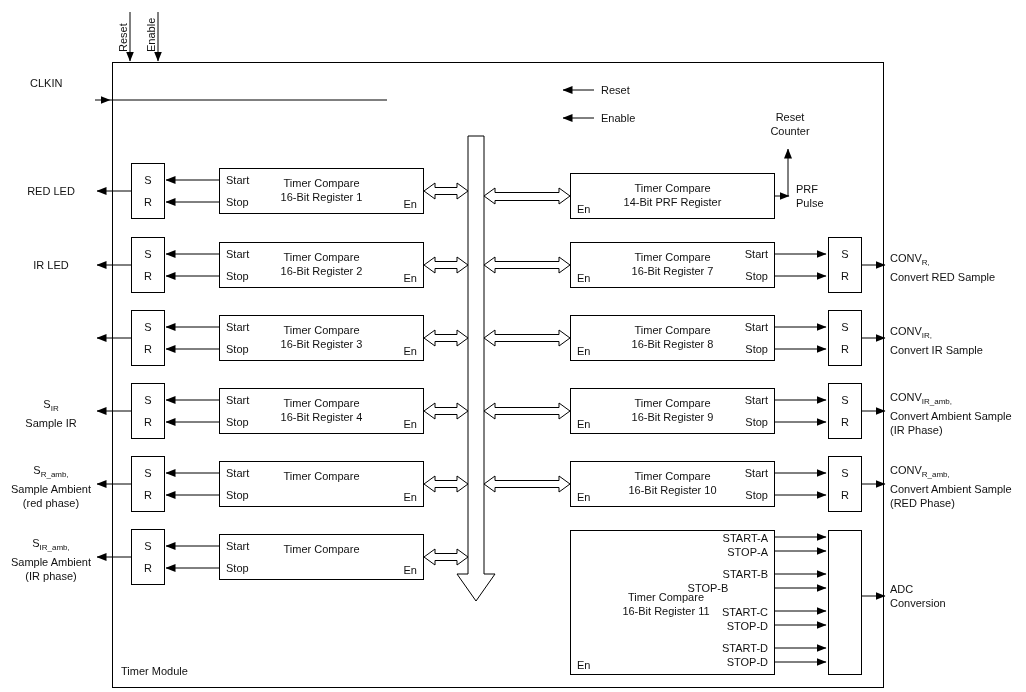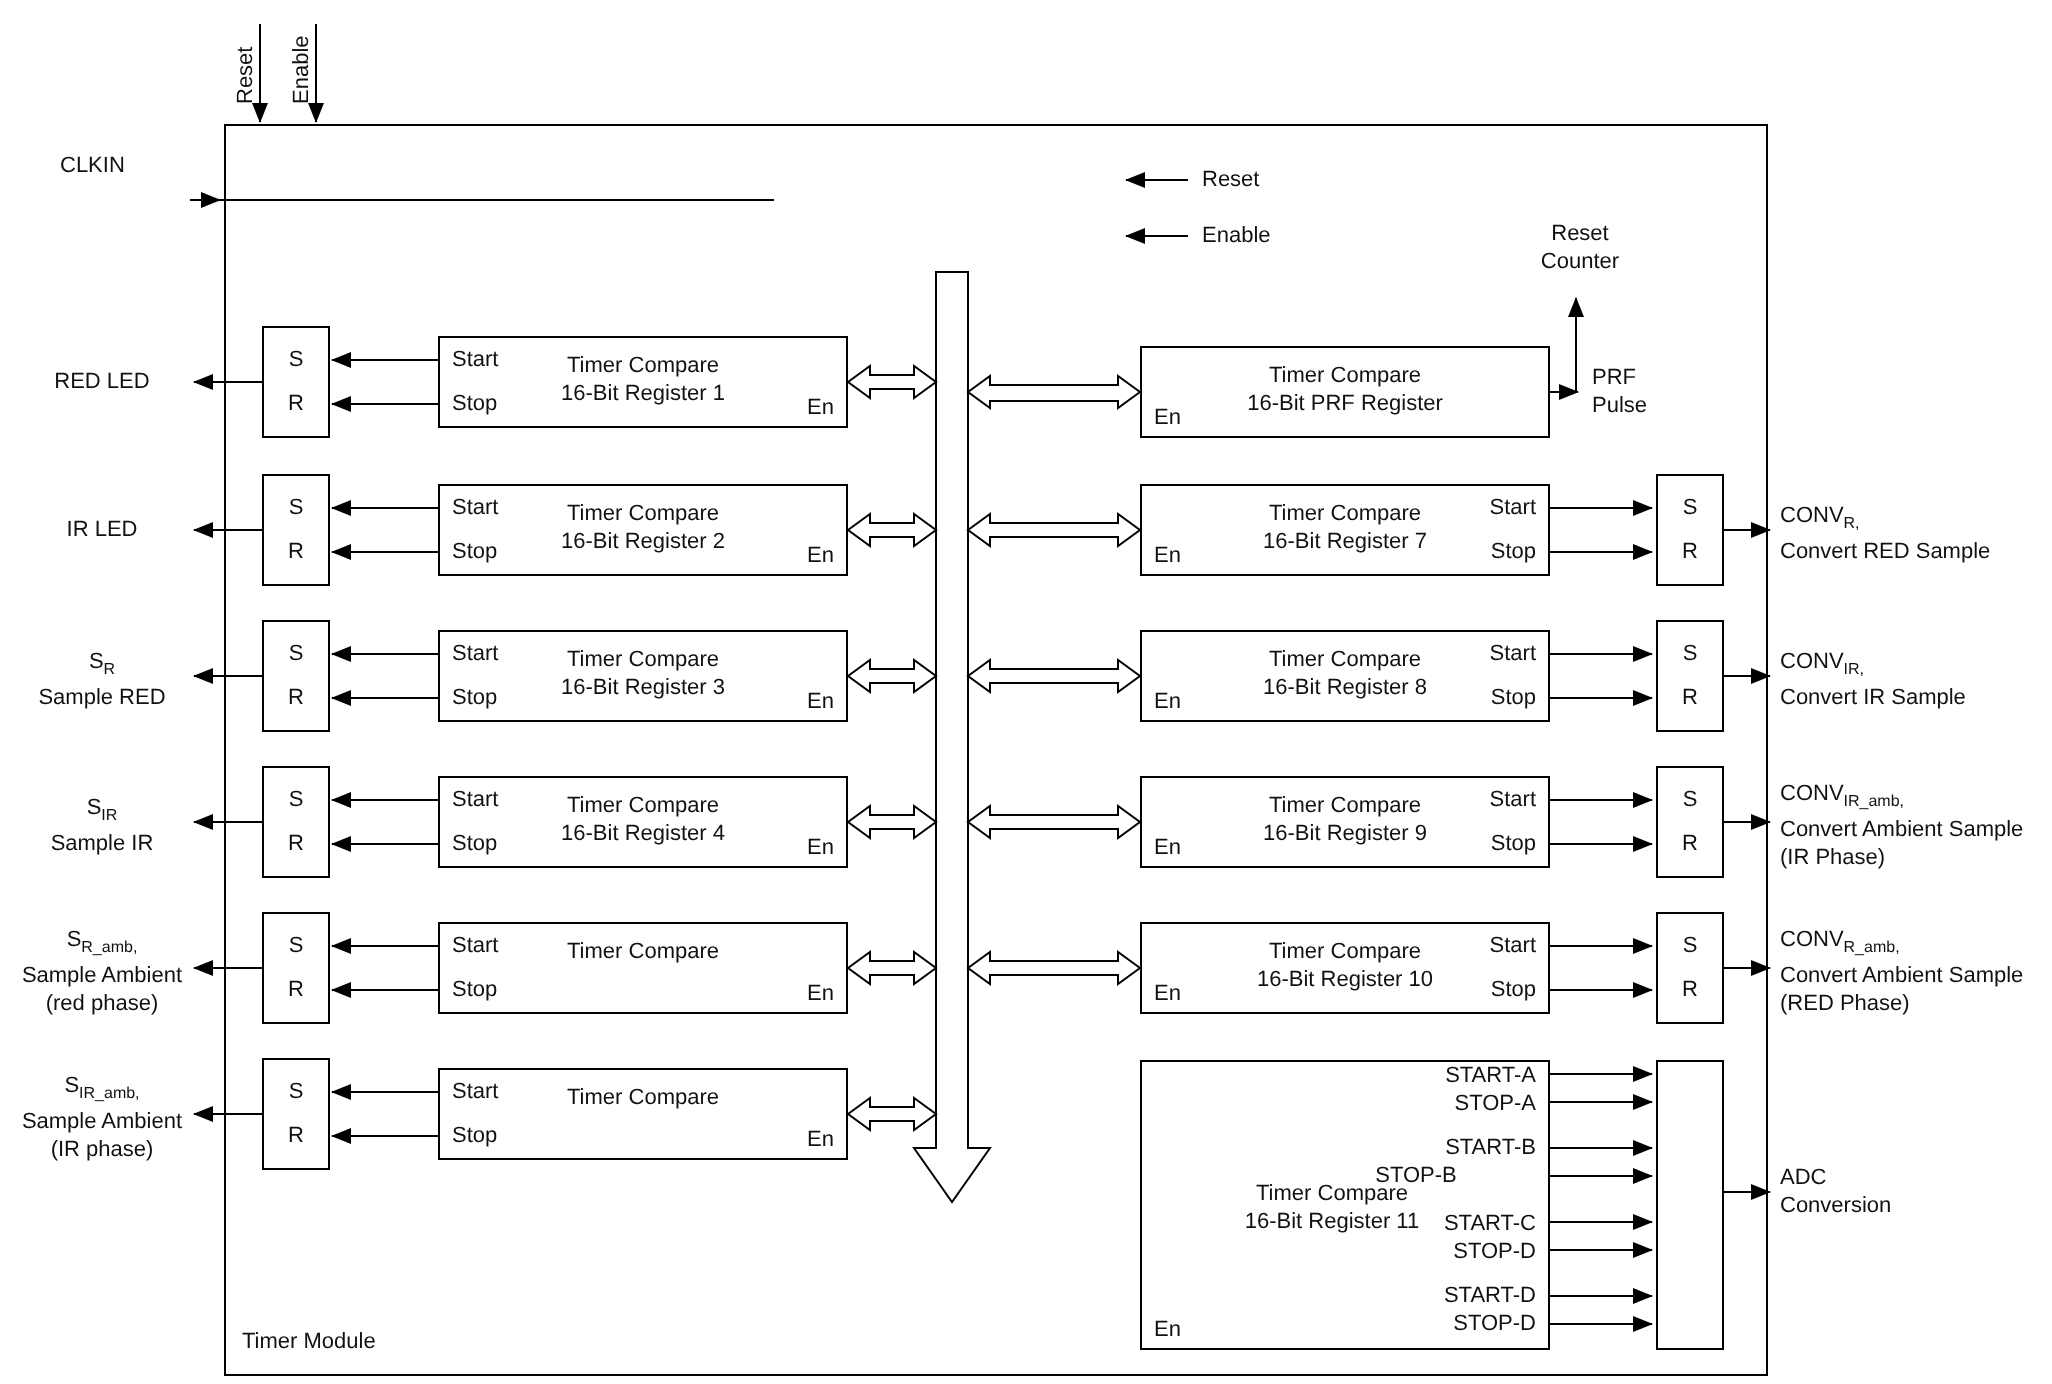--- a/index.html
+++ b/index.html
@@ -170,24 +170,20 @@
   </div>
   <div class="box" style="left:219px;top:315px;width:205px;height:46px">
     <span class="t" style="left:6px;top:6px">Start</span>
     <span class="t" style="left:6px;top:28px">Stop</span>
     <div class="regtitle">
       <div>Timer Compare</div>
       <div>16-Bit Register 3</div>
     </div>
     <span class="t" style="right:6px;bottom:3px">En</span>
   </div>
-  <div class="side-label left-label" style="top:324px">
-    <div><span>S</span><sub>R</sub></div>
-    <div>Sample RED</div>
-  </div>
 
   <div class="box" style="left:131px;top:383px;width:34px;height:56px">
     <span class="t" style="left:0;width:32px;top:11px;text-align:center">S</span>
     <span class="t" style="left:0;width:32px;top:33px;text-align:center">R</span>
   </div>
   <div class="box" style="left:219px;top:388px;width:205px;height:46px">
     <span class="t" style="left:6px;top:6px">Start</span>
     <span class="t" style="left:6px;top:28px">Stop</span>
     <div class="regtitle">
       <div>Timer Compare</div>
@@ -232,21 +228,21 @@
   </div>
   <div class="side-label left-label" style="top:536px">
     <div><span>S</span><sub>IR_amb,</sub></div>
     <div>Sample Ambient</div>
     <div>(IR phase)</div>
   </div>
 
   <div class="box" style="left:570px;top:173px;width:205px;height:46px">
     <div class="regtitle">
       <div>Timer Compare</div>
-      <div>16-Bit PRF Register</div>
+      <div>14-Bit PRF Register</div>
     </div>
     <span class="t" style="left:6px;bottom:3px">En</span>
   </div>
   <div class="side-label" style="left:796px;top:182px;width:70px">
     <div>PRF</div>
     <div>Pulse</div>
   </div>
 
   <div class="box" style="left:570px;top:242px;width:205px;height:46px">
     <span class="t" style="right:6px;top:6px">Start</span>

